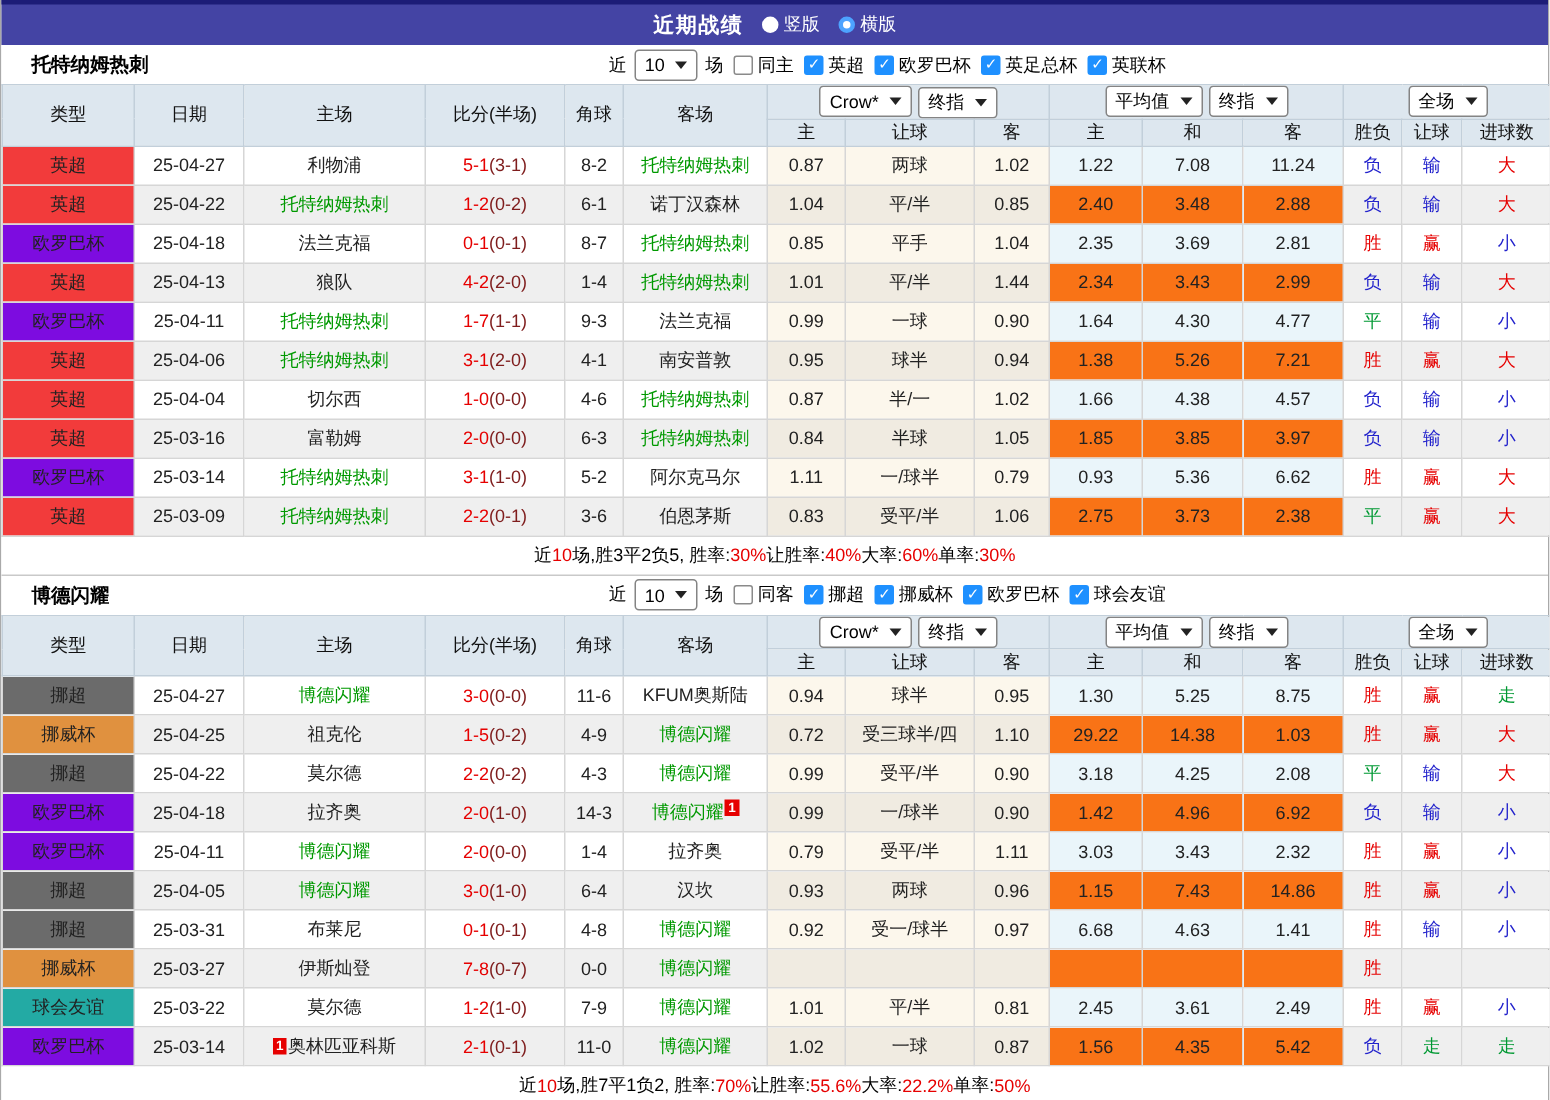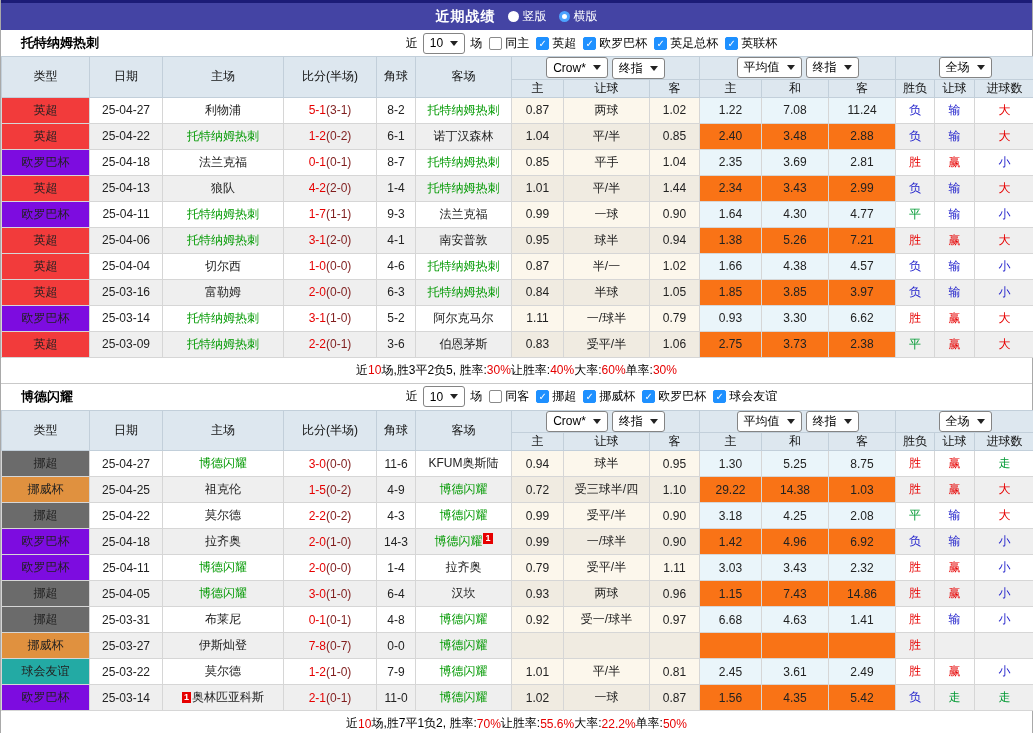--- a/index.html
+++ b/index.html
@@ -275,21 +275,21 @@
               <td class="badge" style="background: rgb(125, 12, 224);">欧罗巴杯</td>
               <td>25-03-14</td>
               <td><span style="color: rgb(0, 153, 0);">托特纳姆热刺</span></td>
               <td><span class="scoremain" style="color: rgb(230, 0, 0);">3-1</span><span class="scorehalf">(1-0)</span></td>
               <td>5-2</td>
               <td><span>阿尔克马尔</span></td>
               <td class="crow">1.11</td>
               <td class="crow">一/球半</td>
               <td class="crow">0.79</td>
               <td class="avg">0.93</td>
-              <td class="avg">3.30</td>
+              <td class="avg">5.36</td>
               <td class="avg">6.62</td>
               <td class="res" style="color: rgb(230, 0, 0);">胜</td>
               <td class="res" style="color: rgb(230, 0, 0);">赢</td>
               <td class="res" style="color: rgb(230, 0, 0);">大</td>
             </tr>
             <tr class="data alt">
               <td class="badge" style="background: rgb(242, 59, 59);">英超</td>
               <td>25-03-09</td>
               <td><span style="color: rgb(0, 153, 0);">托特纳姆热刺</span></td>
               <td><span class="scoremain" style="color: rgb(230, 0, 0);">2-2</span><span class="scorehalf">(0-1)</span></td>

